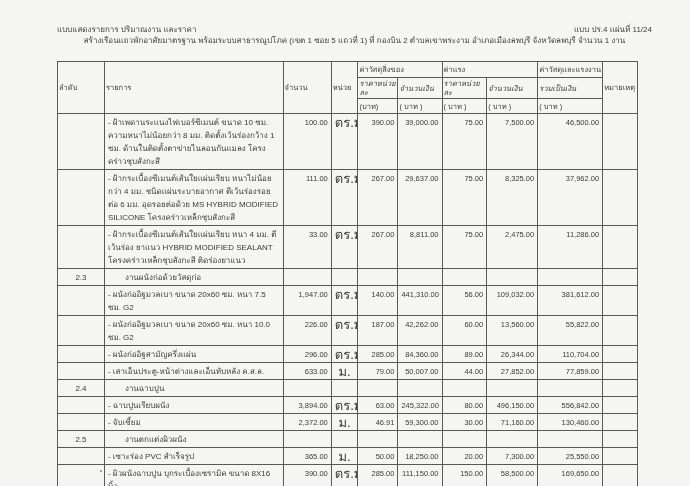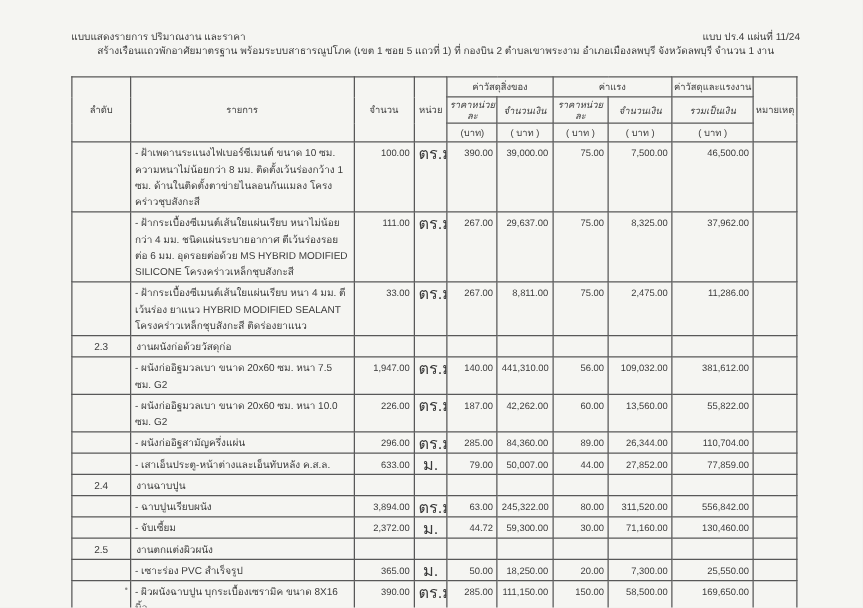--- a/index.html
+++ b/index.html
@@ -5,56 +5,56 @@
   * { margin: 0; padding: 0; box-sizing: border-box; }
   html, body { width: 690px; }
   body { background: #e8e8e6; font-family: "Liberation Sans", "DejaVu Sans", sans-serif; }
   .page {
     position: relative;
     width: 690px; height: 486px;
     background: #f5f5f2;
     color: #3a3a3a;
     overflow: hidden;
   }
-  .doc-header { padding: 25px 50px 0 57px; font-size: 8px; line-height: 10px; }
+  .doc-header { padding: 25px 38px 0 57px; font-size: 8px; line-height: 10px; }
   .header-line1 { display: flex; justify-content: space-between; align-items: flex-start; }
   .project-title { text-align: center; margin-top: 1px; }
 
   table.boq {
     border-collapse: collapse;
     table-layout: fixed;
     width: 581px;
     margin: 15px 0 0 57px;
     font-size: 7.5px;
   }
   table.boq th, table.boq td {
     border: 1px solid #585858;
     font-weight: normal;
     color: #3a3a3a;
     overflow: hidden;
   }
   table.boq thead th {
-    text-align: center;
+    text-align: left;
     vertical-align: middle;
     font-size: 7.5px;
     line-height: 9px;
     padding: 1px 1px;
   }
   .h-row1 th { height: 16px; }
   .h-row2 th { height: 17px; font-style: italic; }
   .h-row3 th { height: 15px; }
 
   table.boq tbody td {
     vertical-align: top;
     padding: 2px 3px 1px 3px;
     line-height: 13px;
     height: 17px;
   }
   td.c-item { padding-left: 17px; padding-right: 8px; font-size: 8px; }
-  tr.section-row td.c-item { padding-left: 4px; font-size: 8px; }
+  tr.section-row td.c-item { padding-left: 20px; font-size: 8px; }
   td.c-no { text-align: center; font-size: 8px; }
   td.c-num { text-align: right; padding-right: 7px; font-family: "Liberation Sans", "DejaVu Sans", sans-serif; }
   td.c-unit { text-align: center; font-size: 13px; margin-top: 36px; }
   .scan-dot { position: absolute; left: 100px; bottom: 14px; width: 2px; height: 2px; background: #8a8a88; border-radius: 50%; }
 </style>
 </head>
 <body>
 
 <div class="page">
   <div class="doc-header">
@@ -214,30 +214,30 @@
           <td class="c-unit"></td>
         </tr>
         <tr class="item-row">
           <td class="c-no"></td>
           <td class="c-item">- ฉาบปูนเรียบผนัง</td>
           <td class="c-num">3,894.00</td>
           <td class="c-unit">ตร.ม.</td>
           <td class="c-num">63.00</td>
           <td class="c-num">245,322.00</td>
           <td class="c-num">80.00</td>
-          <td class="c-num">311,520.00</td>
+          <td class="c-num">496,150.00</td>
           <td class="c-num">556,842.00</td>
           <td class="c-unit"></td>
         </tr>
         <tr class="item-row">
           <td class="c-no"></td>
           <td class="c-item">- จับเซี้ยม</td>
           <td class="c-num">2,372.00</td>
           <td class="c-unit">ม.</td>
-          <td class="c-num">44.72</td>
+          <td class="c-num">46.91</td>
           <td class="c-num">59,300.00</td>
           <td class="c-num">30.00</td>
           <td class="c-num">71,160.00</td>
           <td class="c-num">130,460.00</td>
           <td class="c-unit"></td>
         </tr>
         <tr class="section-row">
           <td class="c-no">2.5</td>
           <td class="c-item">งานตกแต่งผิวผนัง</td>
           <td class="c-num"></td>

